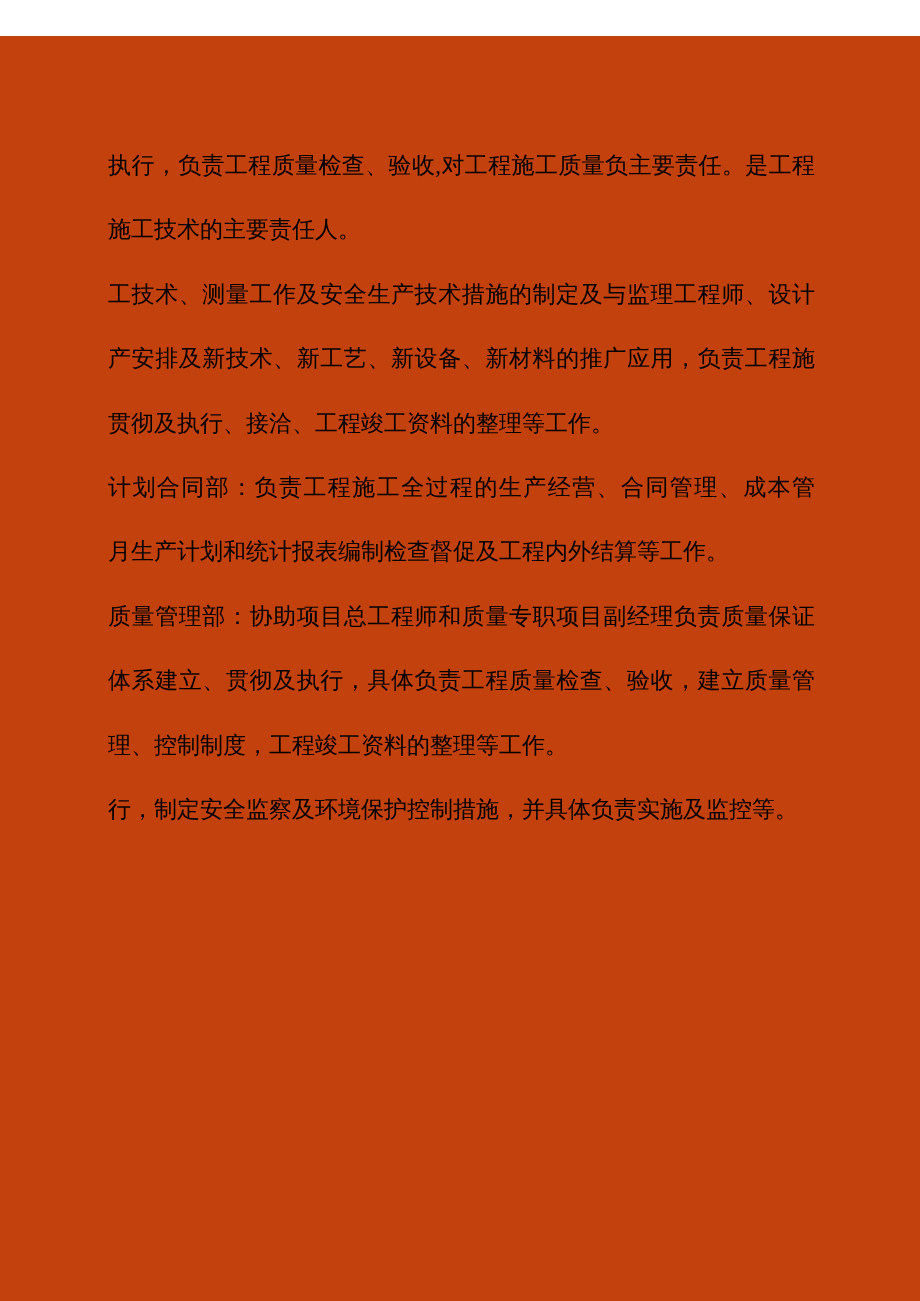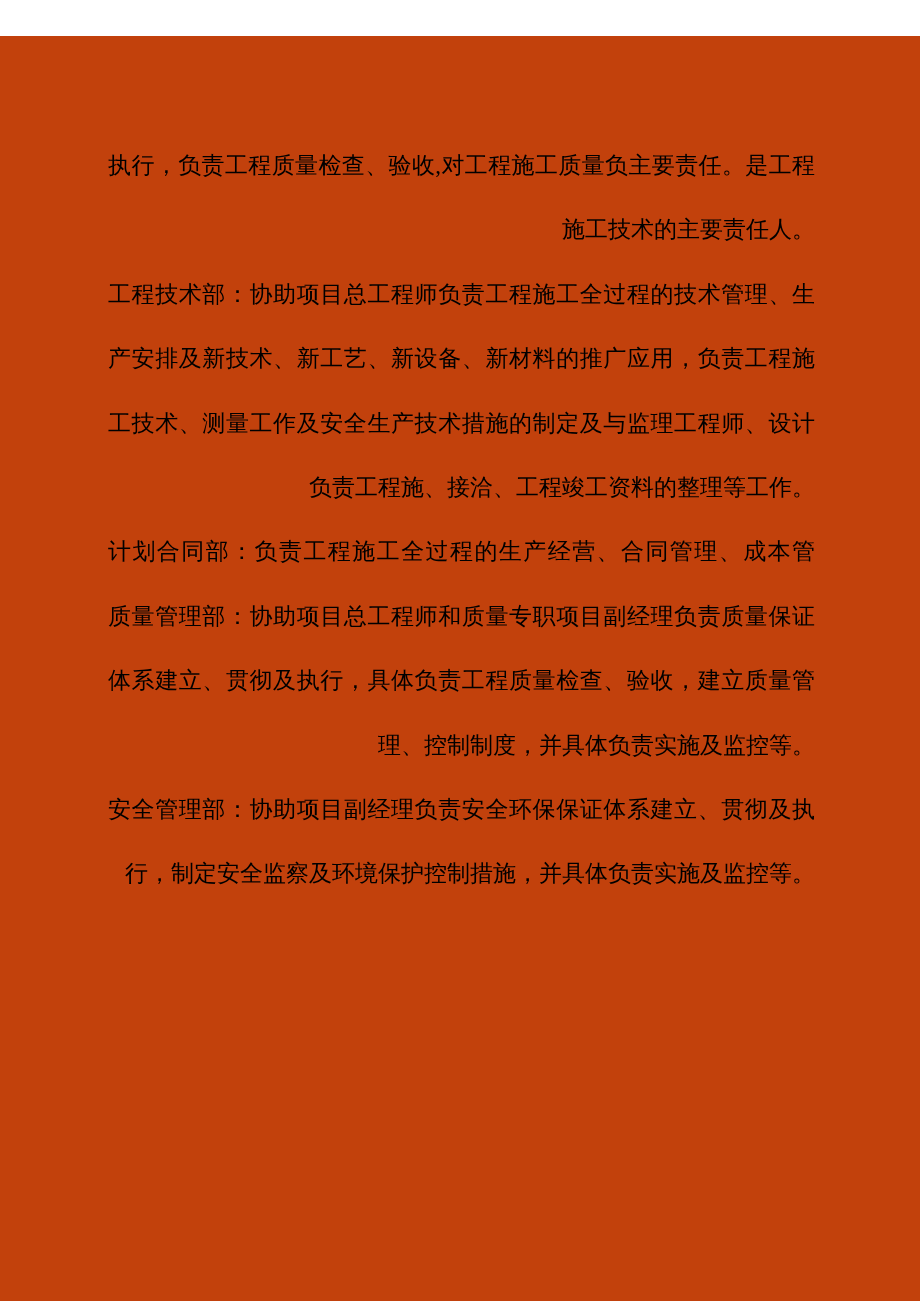--- a/index.html
+++ b/index.html
@@ -29,37 +29,36 @@
   
   .line.j {
     text-align: justify;
     text-align-last: justify;
     white-space: normal;
     overflow: hidden;
     height: 64.4px;
   }
   
   .line.l {
-    text-align: right;
+    text-align: left;
     white-space: pre;
     overflow: hidden;
     height: 64.4px;
   }
 </style>
 </head>
 <body>
 
 <div class="page">
   <div class="text-block">
     <div class="line j">执行，负责工程质量检查、验收,对工程施工质量负主要责任。是工程</div>
     <div class="line l">施工技术的主要责任人。</div>
-    <div class="line j">工程技术部：协助项目总工程师负责工程施工全过程的技术管理、生</div>
+    <div class="line j">工技术、测量工作及安全生产技术措施的制定及与监理工程师、设计</div>
     <div class="line j">产安排及新技术、新工艺、新设备、新材料的推广应用，负责工程施</div>
-    <div class="line j">工技术、测量工作及安全生产技术措施的制定及与监理工程师、设计</div>
-    <div class="line l">负责工程施、接洽、工程竣工资料的整理等工作。</div>
+    <div class="line l">贯彻及执行、接洽、工程竣工资料的整理等工作。</div>
     <div class="line j">计划合同部：负责工程施工全过程的生产经营、合同管理、成本管理、</div>
+    <div class="line l">月生产计划和统计报表编制检查督促及工程内外结算等工作。</div>
     <div class="line j">质量管理部：协助项目总工程师和质量专职项目副经理负责质量保证</div>
     <div class="line j">体系建立、贯彻及执行，具体负责工程质量检查、验收，建立质量管</div>
-    <div class="line l">理、控制制度，并具体负责实施及监控等。</div>
-    <div class="line j">安全管理部：协助项目副经理负责安全环保保证体系建立、贯彻及执</div>
+    <div class="line l">理、控制制度，工程竣工资料的整理等工作。</div>
     <div class="line l">行，制定安全监察及环境保护控制措施，并具体负责实施及监控等。</div>
   </div>
 </div>
 
 </body></html>

